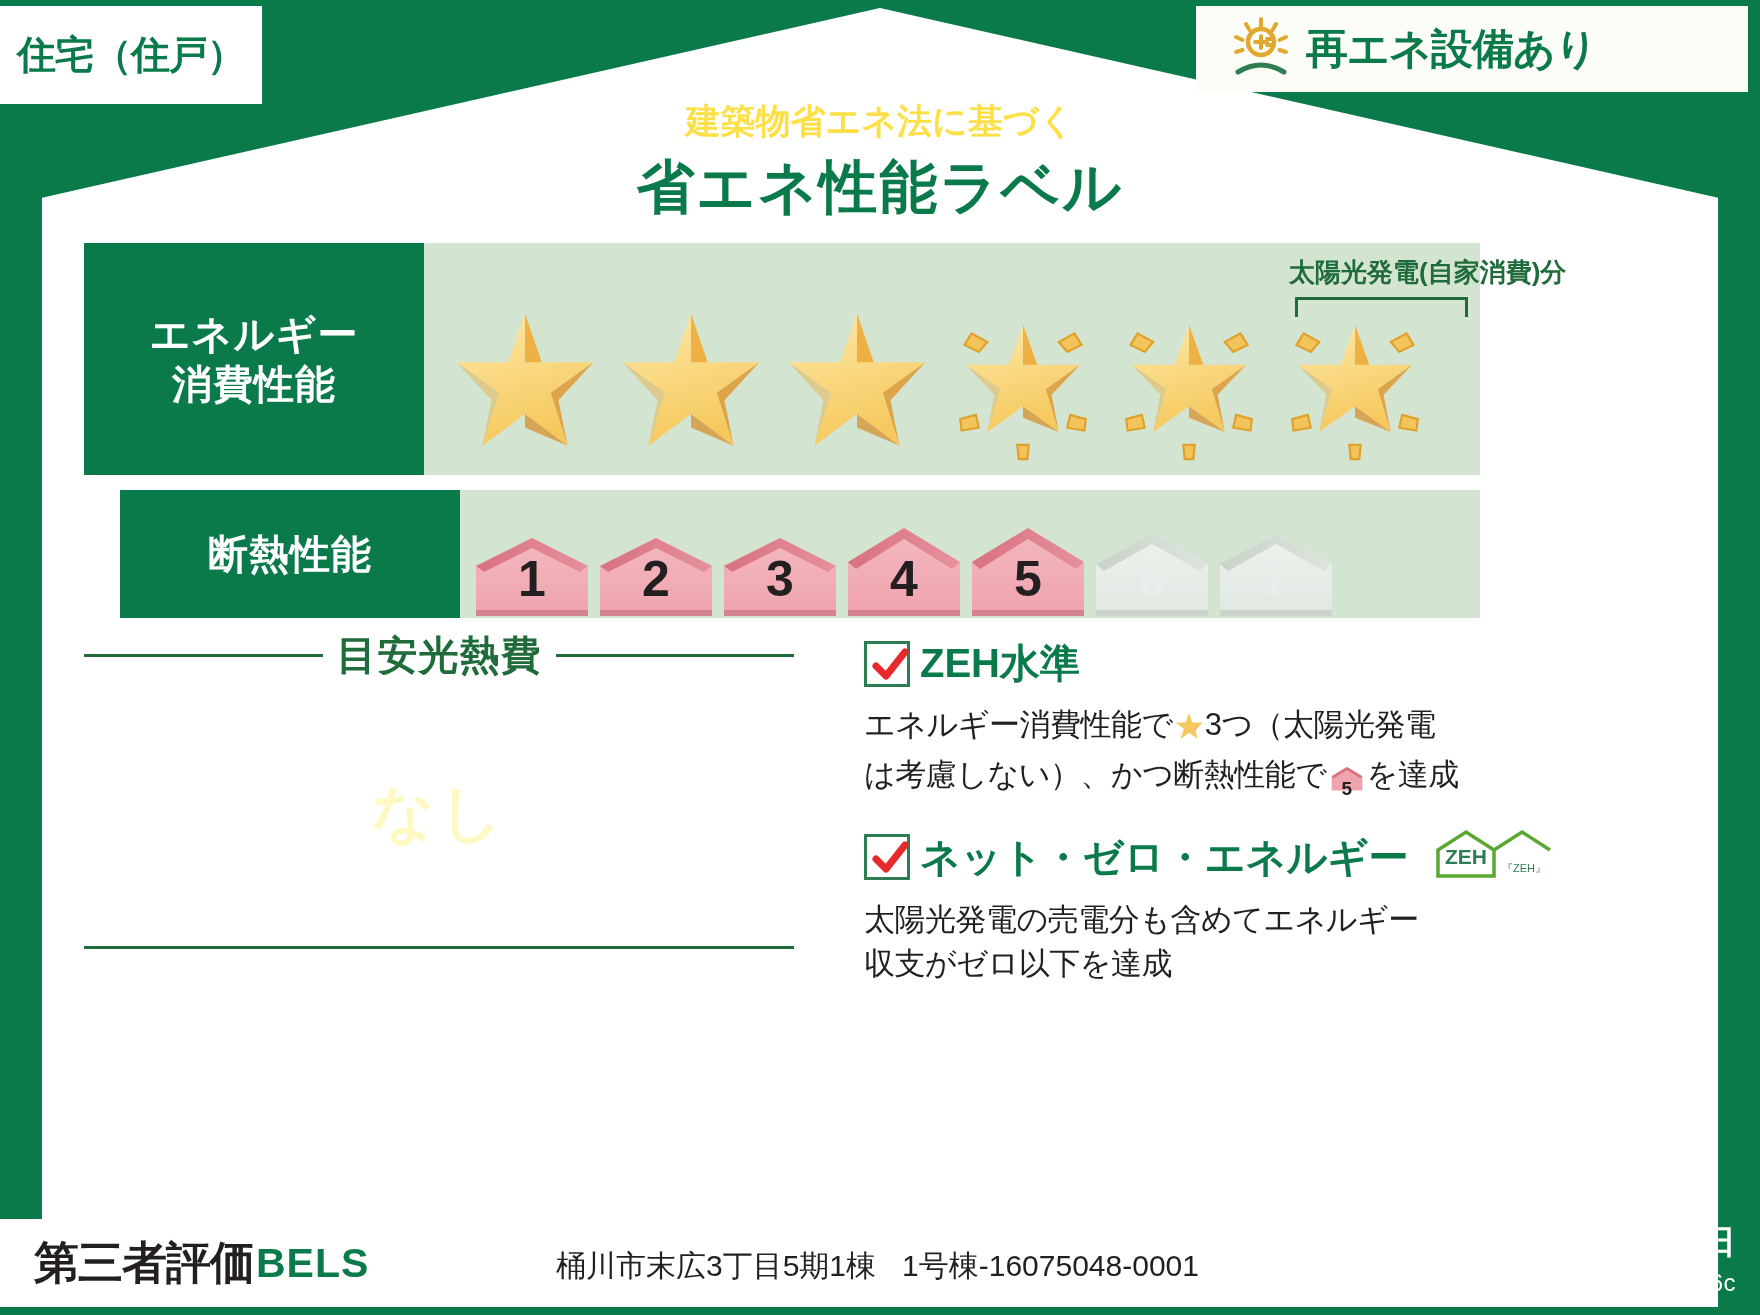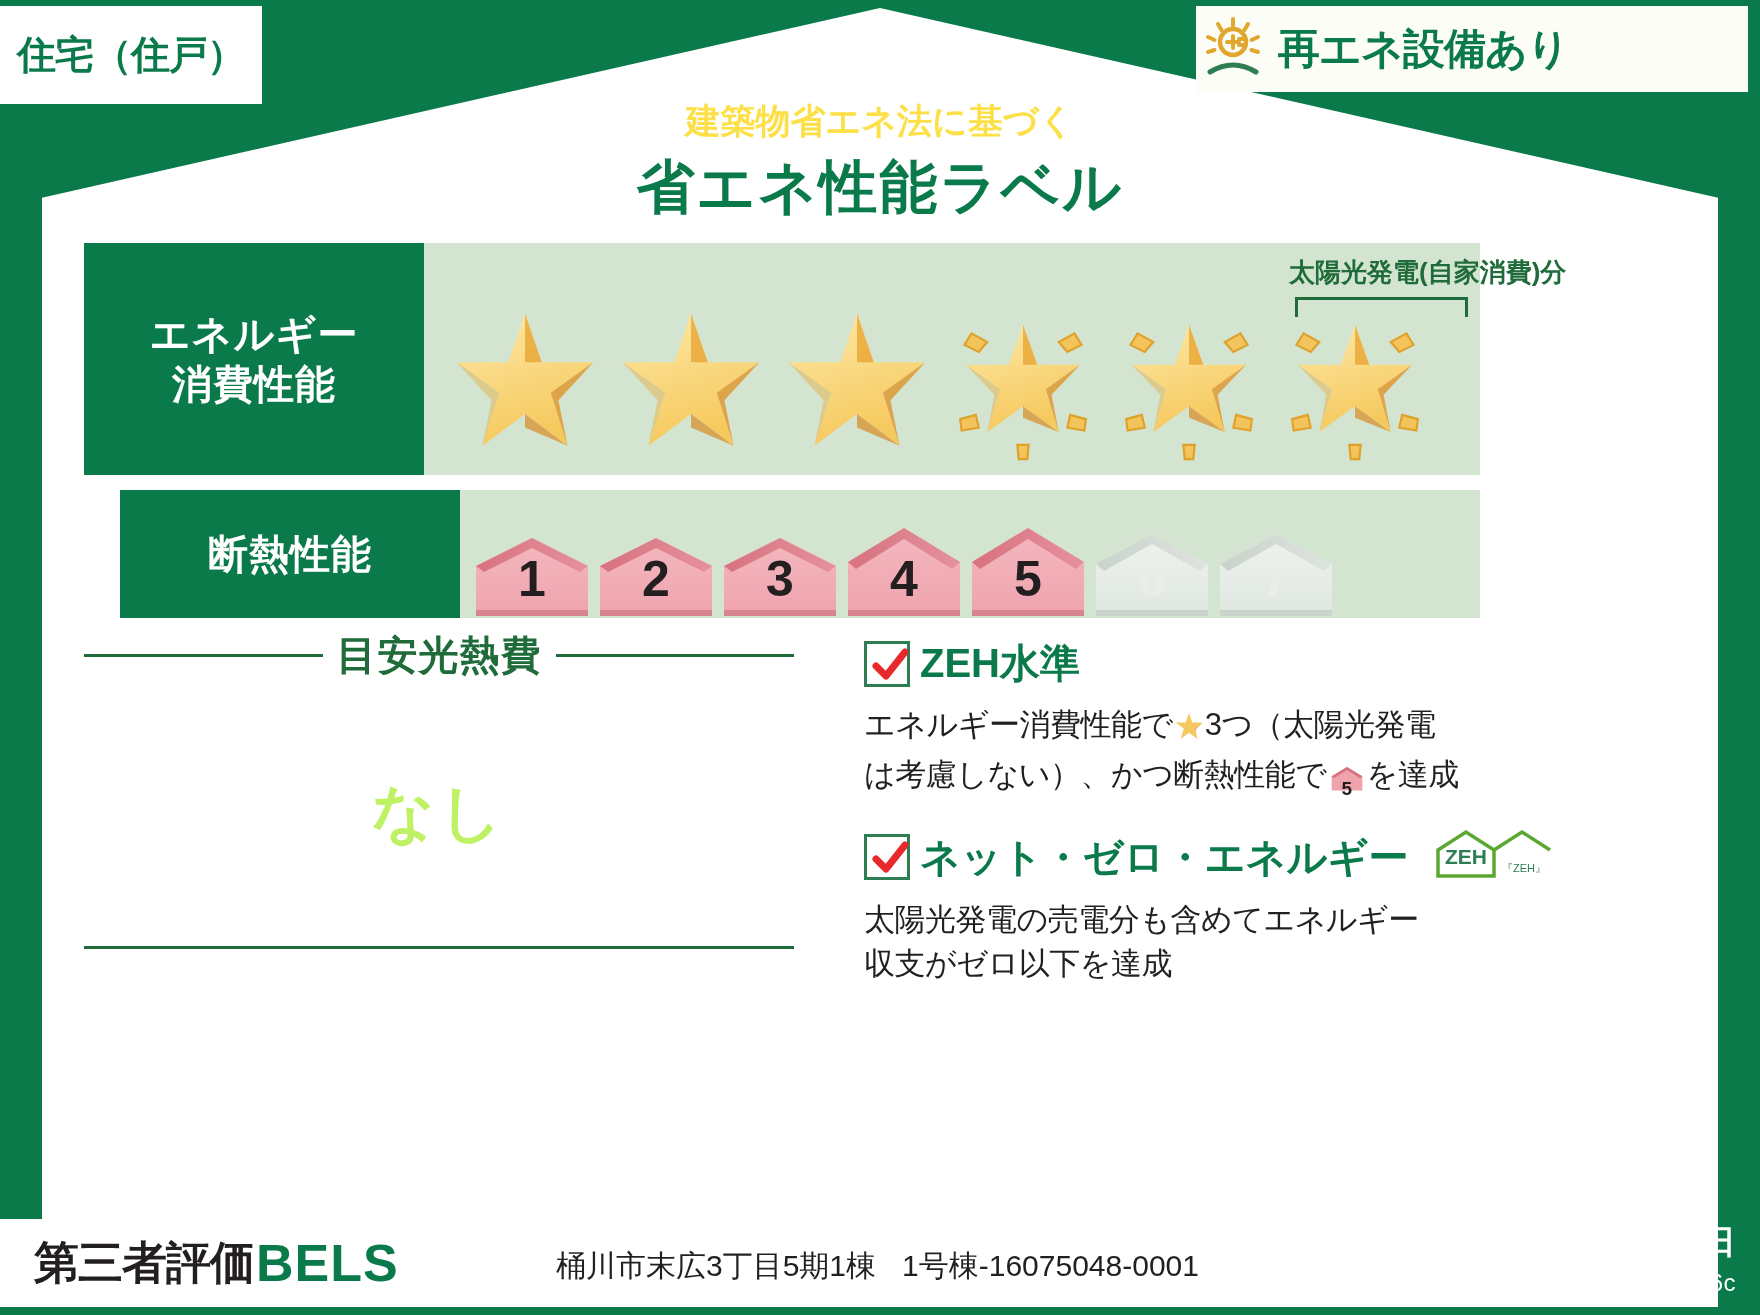--- a/index.html
+++ b/index.html
@@ -43,21 +43,21 @@
   }
 
   
   #renew-badge {
     position: absolute;
     right: 12px; top: 6px;
     width: 552px; height: 86px;
     background: #fdfdf8;
     display: flex; align-items: center;
     gap: 12px;
-    padding-left: 4px;
+    padding-left: 32px;
     z-index: 6;
   }
   #renew-badge .txt {
     color: #0a7a4b;
     font-size: 42px;
     font-weight: bold;
     letter-spacing: -1px;
   }
 
   
@@ -175,21 +175,21 @@
     display: flex; align-items: center; gap: 14px;
   }
   #cost-head .rule { flex: 1; height: 3px; background: #1f6b3a; }
   #cost-head .ctitle {
     color: #1f6b3a; font-size: 40px; font-weight: bold; letter-spacing: 1px;
     white-space: nowrap;
   }
   #cost-value {
     margin-top: 88px;
     text-align: center;
-    color: #bef264;
+    color: #fef9c3;
     font-size: 62px;
     font-weight: bold;
     letter-spacing: 4px;
   }
   #cost-bottom-rule {
     position: absolute; left: 0; top: 318px; width: 710px; height: 3px; background: #1f6b3a;
   }
 
   
   #zeh-col {
@@ -232,21 +232,21 @@
   }
   #bels-badge {
     position: absolute;
     left: 0; bottom: 8px;
     width: 532px; height: 88px;
     background: #ffffff;
     display: flex; align-items: center; gap: 2px;
     padding-left: 34px;
   }
   #bels-badge .j { color: #231f20; font-size: 45px; font-weight: bold; letter-spacing: -1px; }
-  #bels-badge .b { color: #0a7a4b; font-size: 52px; font-weight: bold; letter-spacing: 1px; }
+  #bels-badge .b { color: #0a7a4b; font-size: 41px; font-weight: bold; letter-spacing: 1px; }
 
   #addr {
     position: absolute;
     left: 556px; bottom: 28px;
     color: #231f20;
     font-size: 30px;
     white-space: nowrap;
   }
   #addr .bldg { margin-left: 26px; }
 

